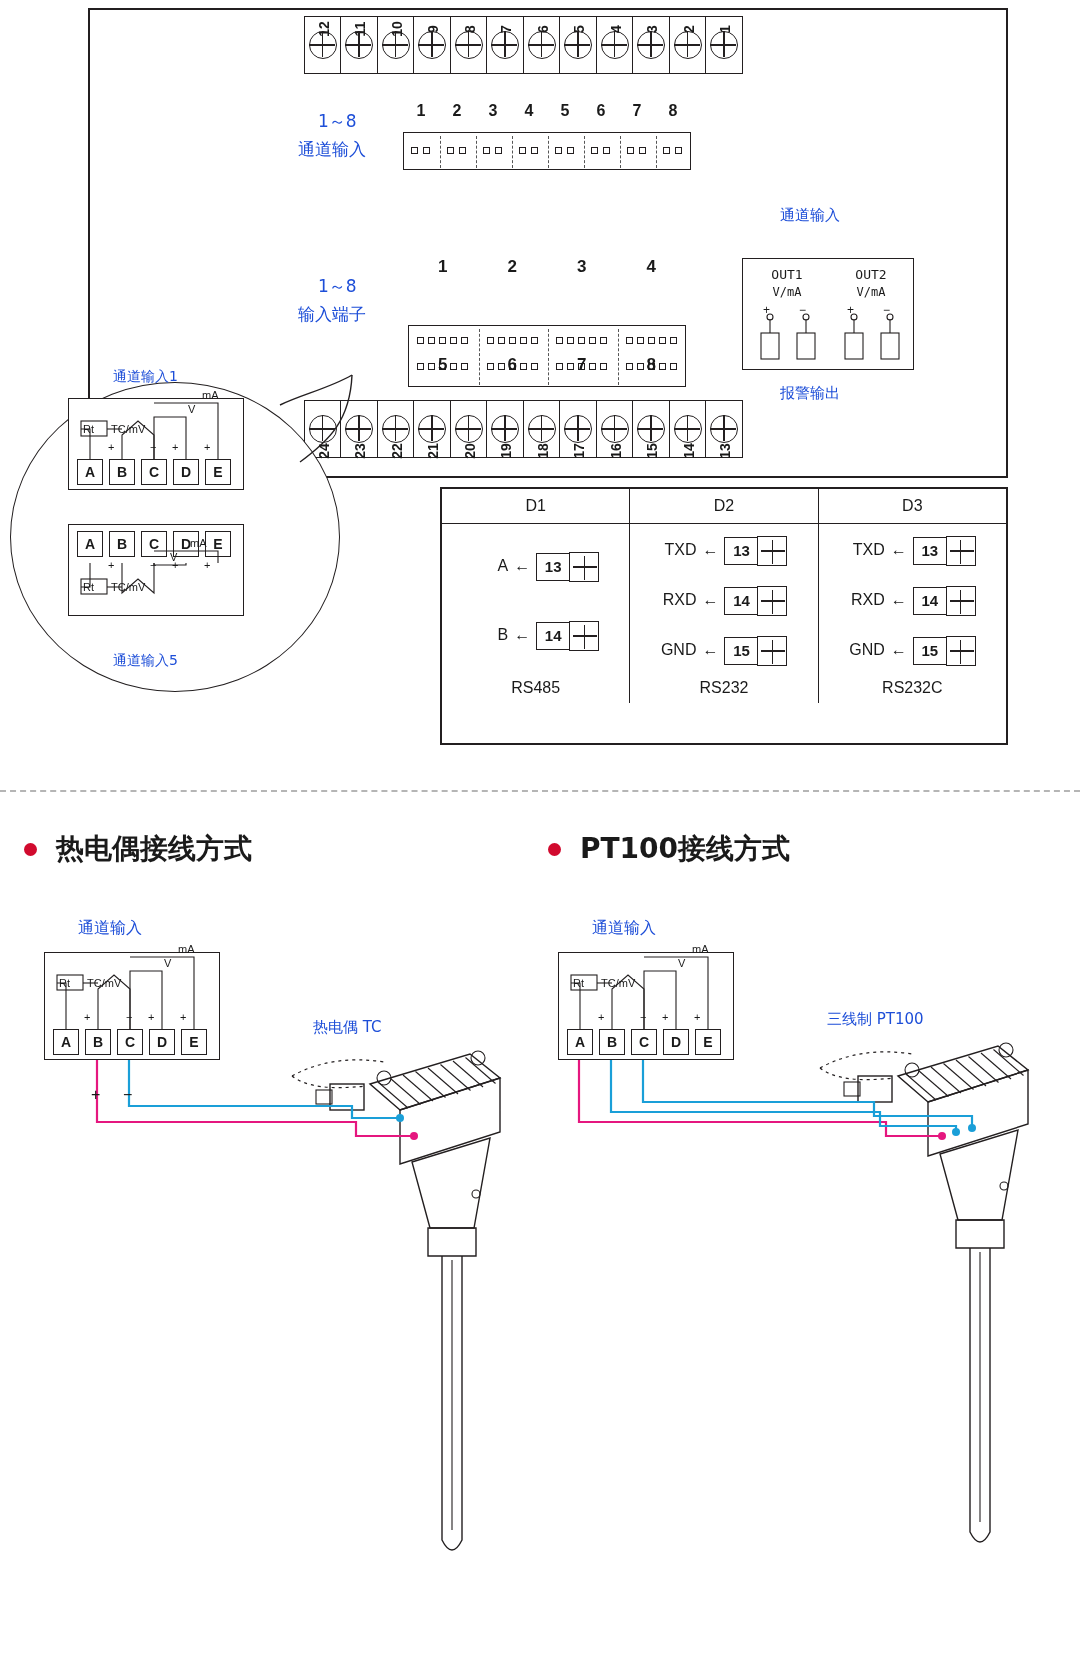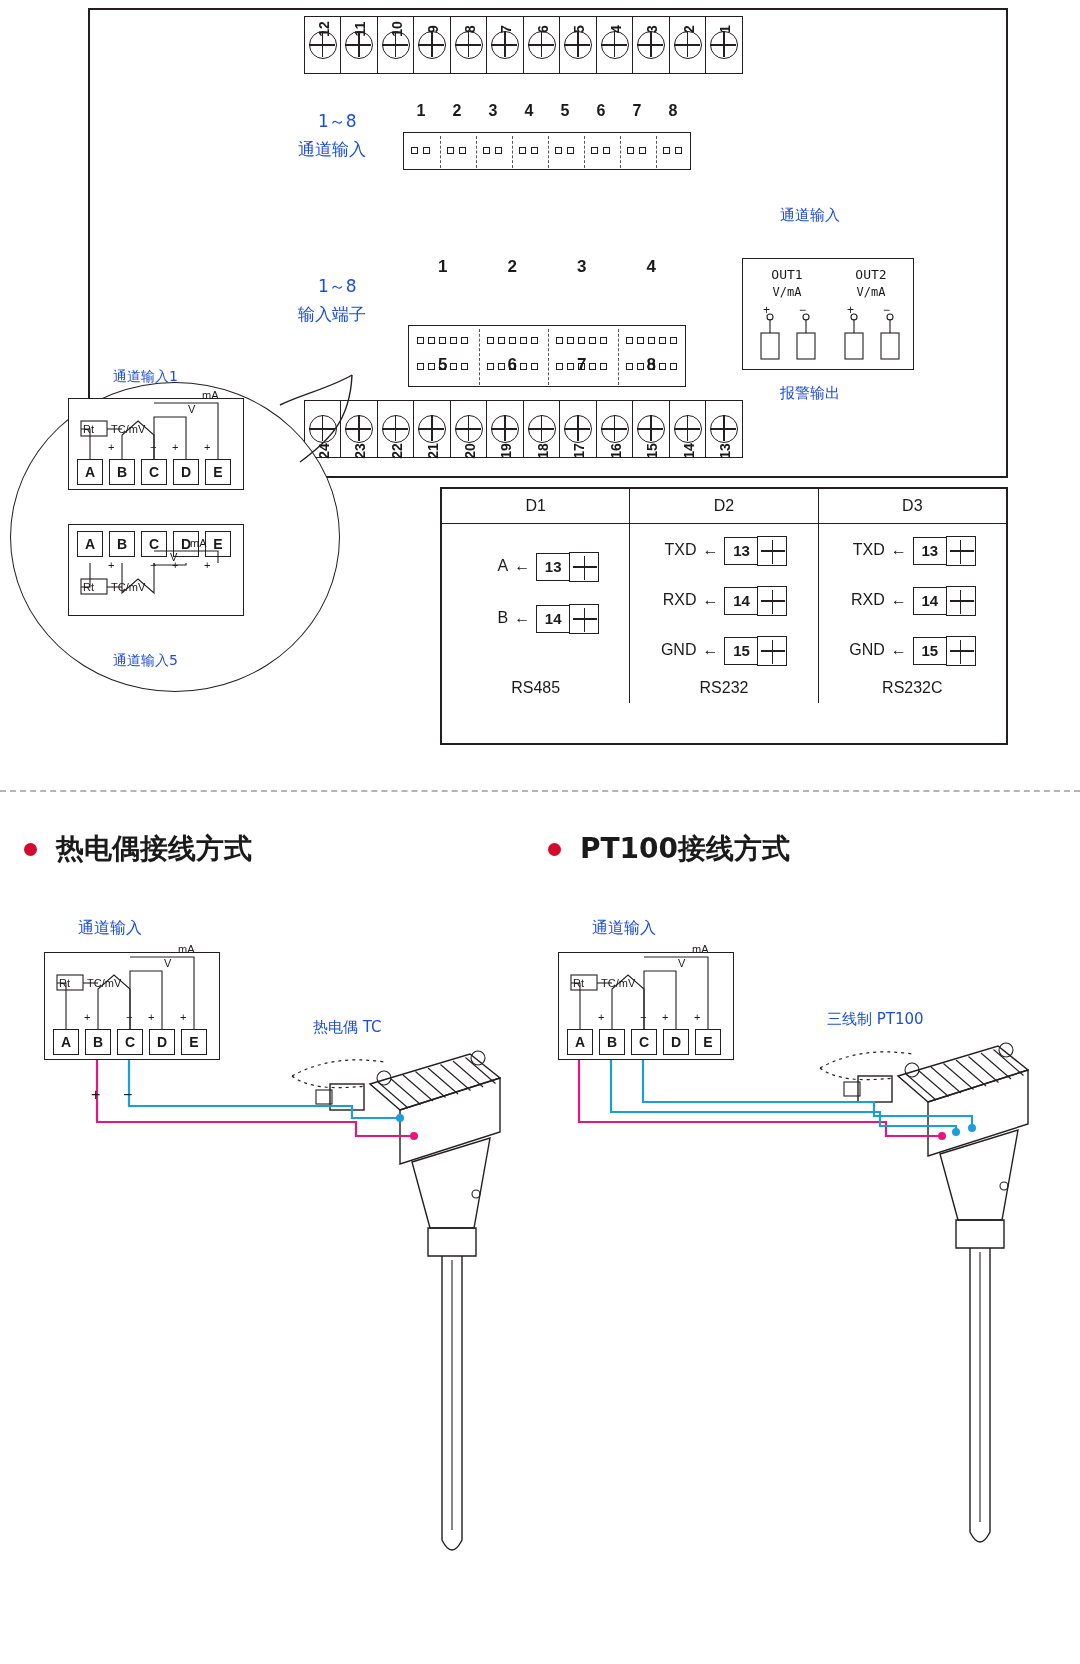--- a/index.html
+++ b/index.html
@@ -418,21 +418,21 @@
     <div style="position:absolute;left:103px;top:34px;font-size:11px;">+</div>
     <div style="position:absolute;left:135px;top:34px;font-size:11px;">+</div>
   </div>
 
 <div class="abs" id="comm">
   <div class="cols" id="commcols">
       <div class="col">
         <div class="coltitle">D1</div>
         <div style="position:relative;height:180px;">
           <div style="position:absolute;left:0;top:28px;width:100%;text-align:center;white-space:nowrap;"><span style="font-size:16px;display:inline-block;min-width:36px;text-align:right;">A</span><span style="font-size:16px;padding:0 6px;">←</span><span class="numbox">13</span><span class="tbox" style="margin-left:-1px;"></span></div>
-          <div style="position:absolute;left:0;top:80px;width:100%;text-align:center;white-space:nowrap;"><span style="font-size:16px;display:inline-block;min-width:36px;text-align:right;">B</span><span style="font-size:16px;padding:0 6px;">←</span><span class="numbox">14</span><span class="tbox" style="margin-left:-1px;"></span></div>
+          <div style="position:absolute;left:0;top:97px;width:100%;text-align:center;white-space:nowrap;"><span style="font-size:16px;display:inline-block;min-width:36px;text-align:right;">B</span><span style="font-size:16px;padding:0 6px;">←</span><span class="numbox">14</span><span class="tbox" style="margin-left:-1px;"></span></div>
         </div>
         <div class="colfoot">RS485</div>
       </div>
       <div class="col">
         <div class="coltitle">D2</div>
         <div style="position:relative;height:180px;">
           <div style="position:absolute;left:0;top:12px;width:100%;text-align:center;white-space:nowrap;"><span style="font-size:16px;display:inline-block;min-width:36px;text-align:right;">TXD</span><span style="font-size:16px;padding:0 6px;">←</span><span class="numbox">13</span><span class="tbox" style="margin-left:-1px;"></span></div>
           <div style="position:absolute;left:0;top:62px;width:100%;text-align:center;white-space:nowrap;"><span style="font-size:16px;display:inline-block;min-width:36px;text-align:right;">RXD</span><span style="font-size:16px;padding:0 6px;">←</span><span class="numbox">14</span><span class="tbox" style="margin-left:-1px;"></span></div>
           <div style="position:absolute;left:0;top:112px;width:100%;text-align:center;white-space:nowrap;"><span style="font-size:16px;display:inline-block;min-width:36px;text-align:right;">GND</span><span style="font-size:16px;padding:0 6px;">←</span><span class="numbox">15</span><span class="tbox" style="margin-left:-1px;"></span></div>
         </div>

